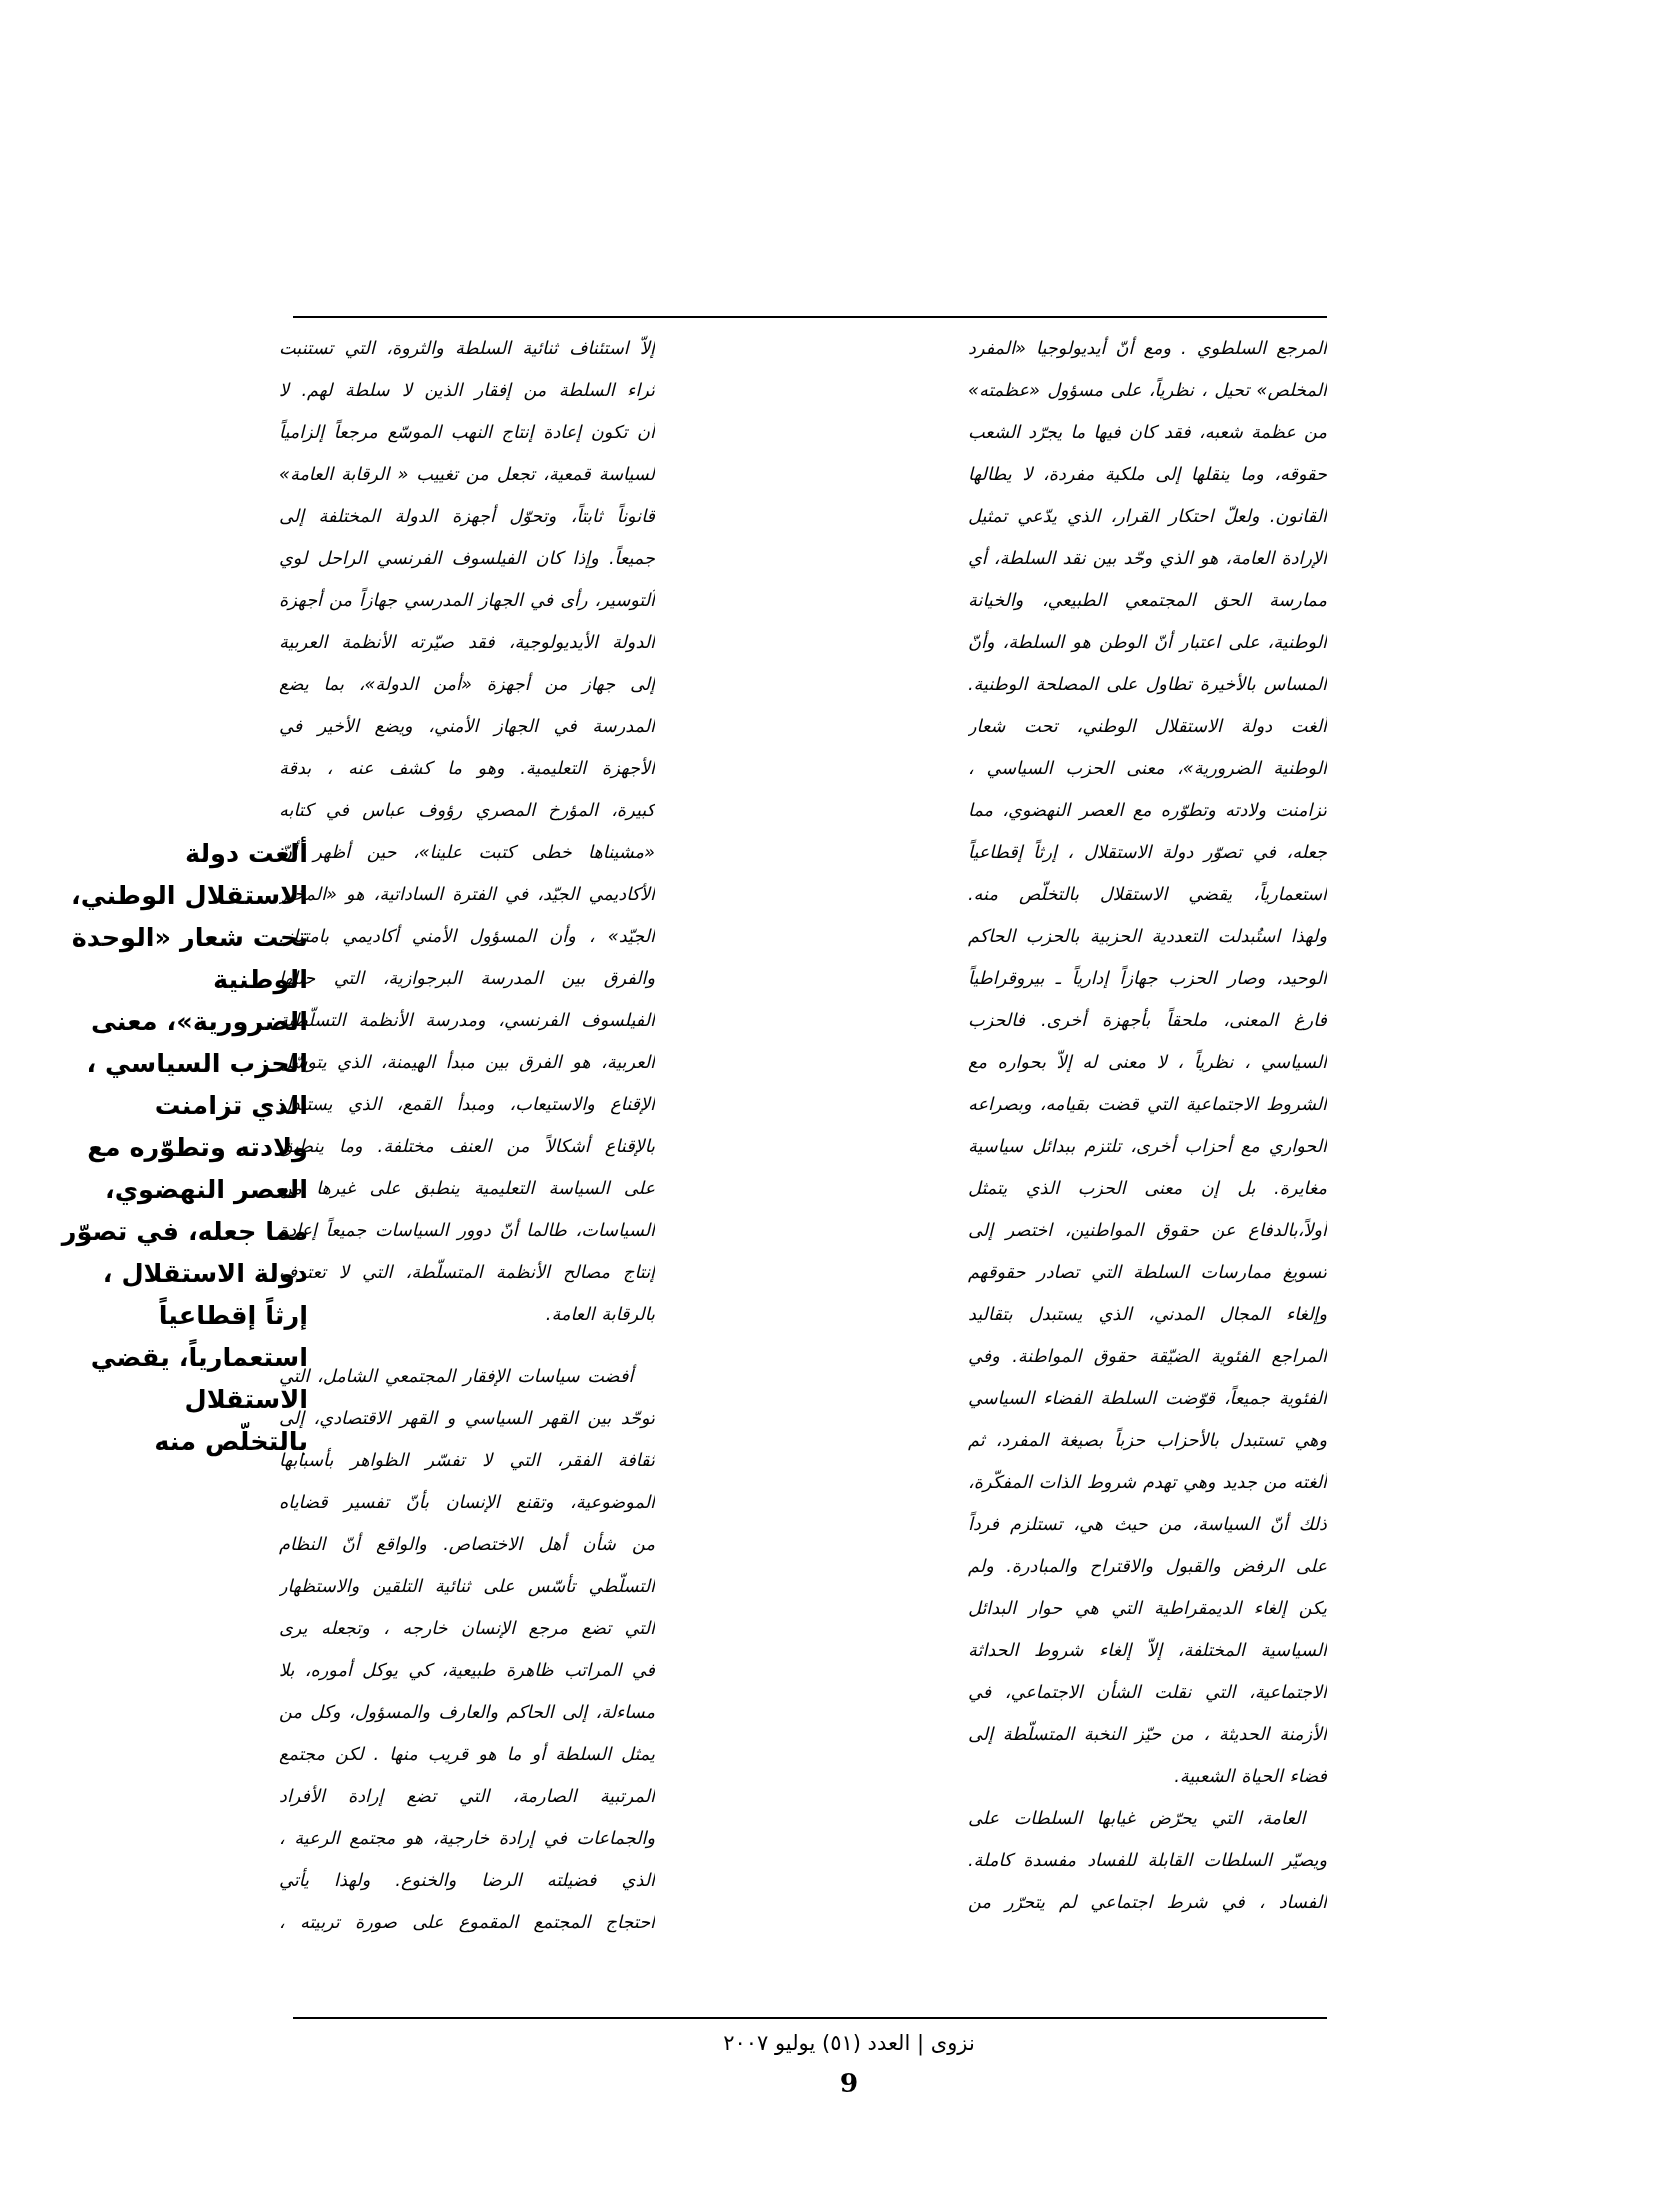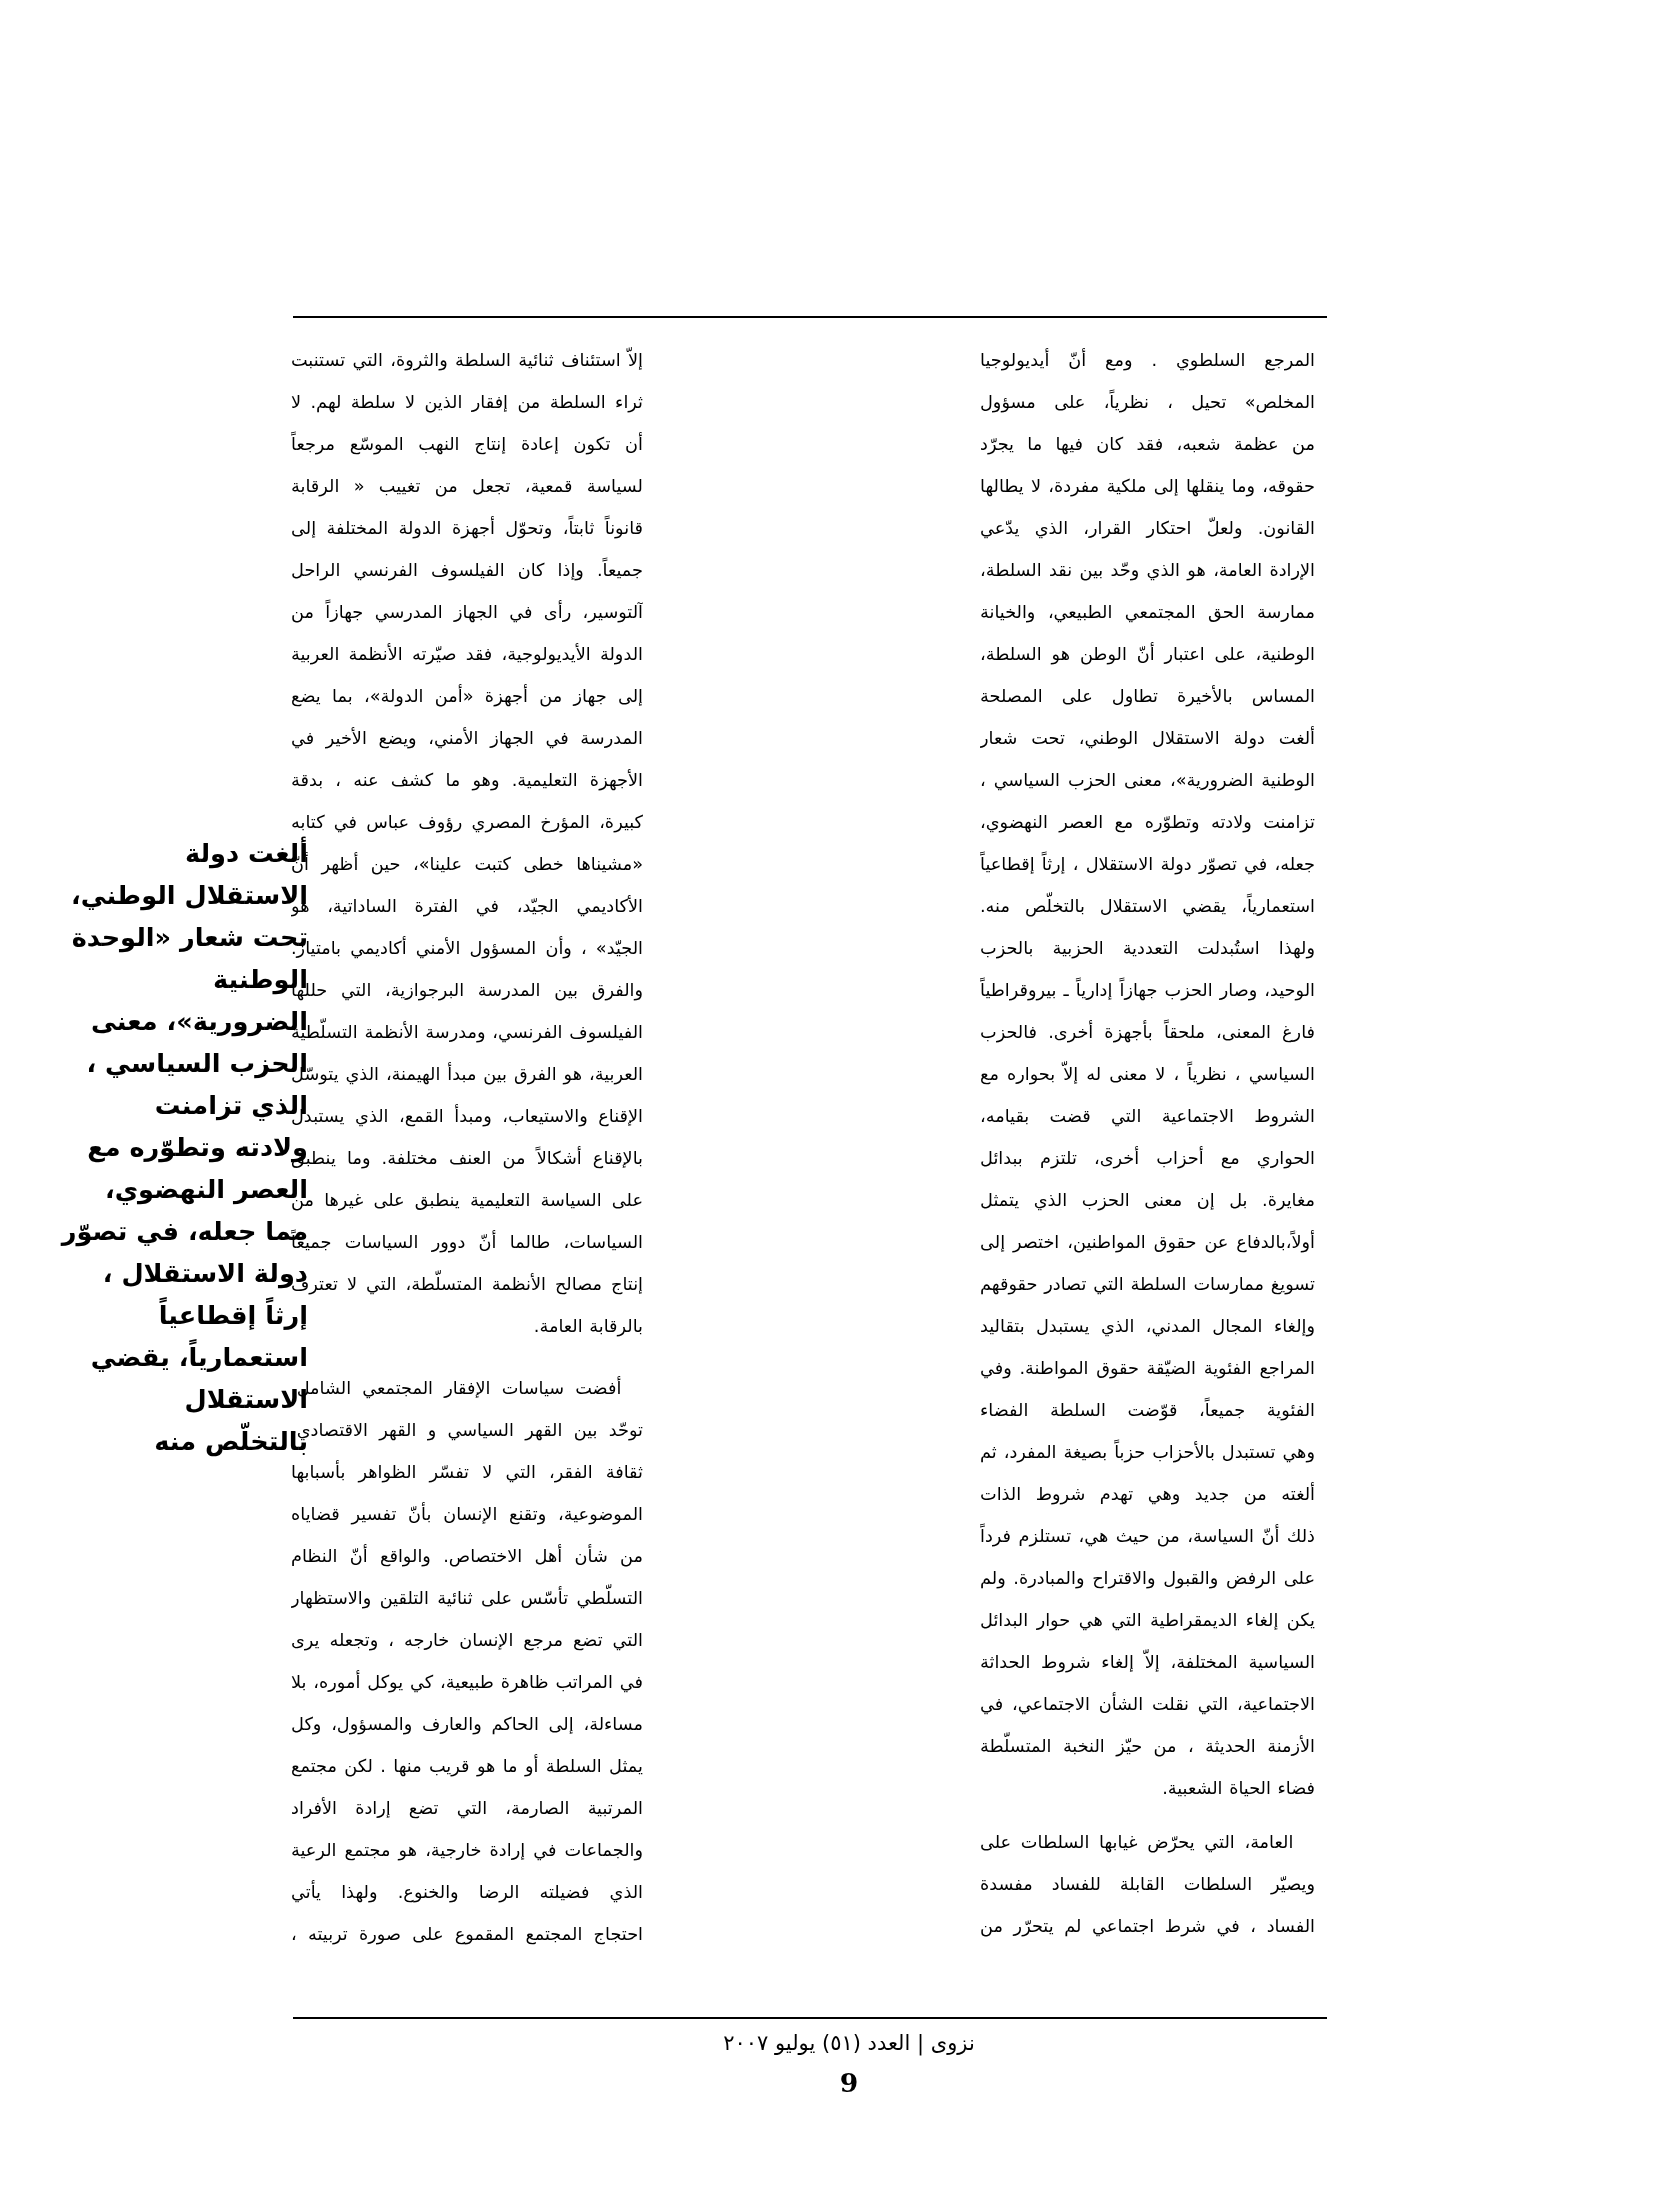--- a/index.html
+++ b/index.html
@@ -2,21 +2,21 @@
 <html lang="ar"><head>
 <meta charset="utf-8">
 <style>
   html,body{margin:0;padding:0;background:#e8e8e8;}
   .page{position:relative;width:1668px;height:2211px;background:#ffffff;overflow:hidden;
         font-family:"DejaVu Sans",sans-serif;color:#000;}
   .rule{position:absolute;background:#000;}
   .col{position:absolute;direction:rtl;font-size:17.7px;}
   .col-right{left:968px;top:327px;width:359px;}
   .col-left{left:279px;top:327px;width:376px;}
-  .para{margin:12px;}
+  .para{margin:0;font-style:italic;}
   .col-left .para + .para{margin-top:19.7px;}
   .line{height:42px;line-height:42px;text-align:justify;text-align-last:justify;
         overflow:hidden;word-spacing:1px;}
   .line.lastline{text-align-last:right;}
   .para.indent .line:first-child{padding-right:21.7px;}
   .pullquote{position:absolute;left:87px;top:832px;width:221px;direction:rtl;
              font-weight:bold;font-size:25.6px;}
   .qline{height:42px;line-height:42px;white-space:nowrap;overflow:visible;}
   .footer-journal{position:absolute;left:332px;top:2031px;width:1034px;direction:rtl;
                   text-align:center;font-size:21px;letter-spacing:0.5px;}

